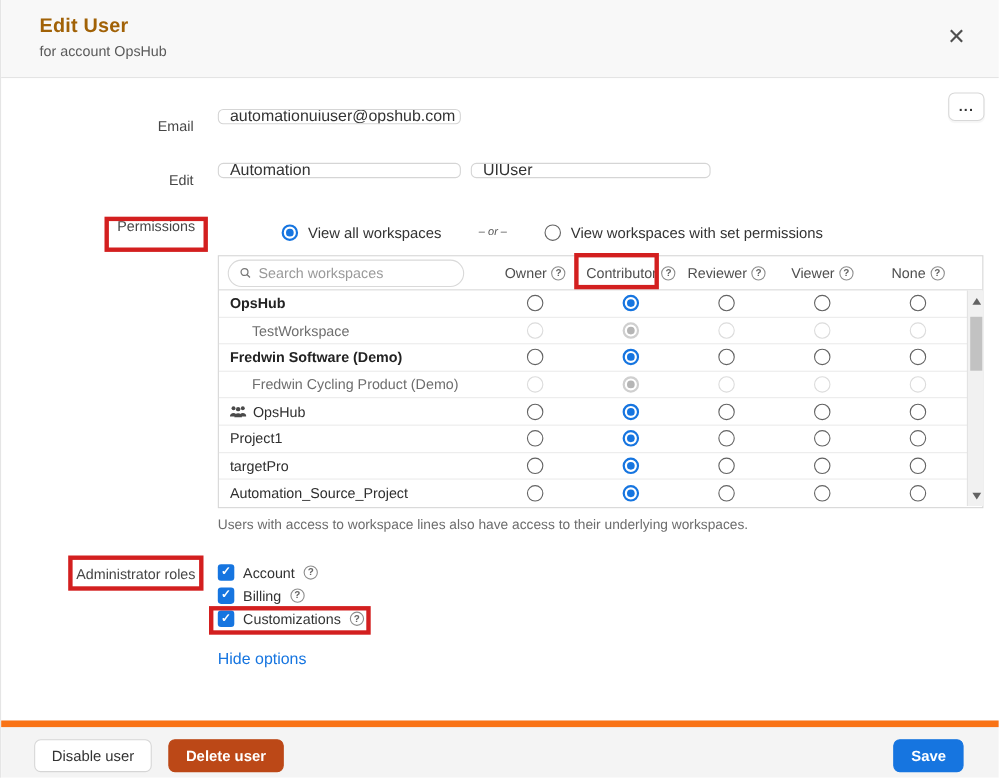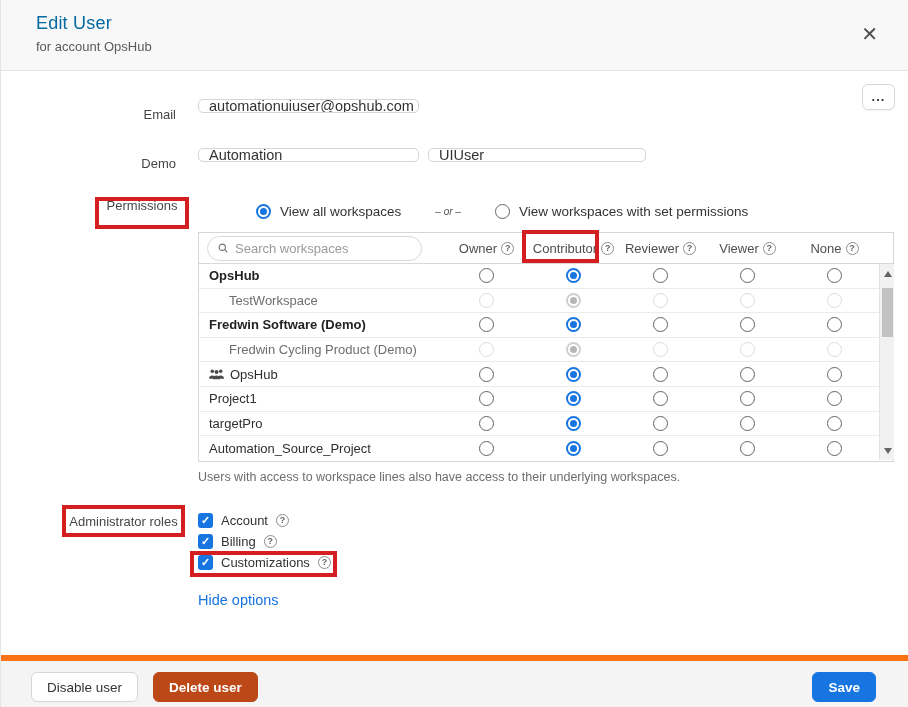--- a/index.html
+++ b/index.html
@@ -12,21 +12,21 @@
   body{
     font-family:"Liberation Sans",sans-serif;
     background:#ffffff;color:#333;position:relative;overflow:hidden;
     border-left:1px solid #e5e5e5;
   }
   
   .modal-header{
     position:absolute;left:0;top:0;width:100%;height:71px;
     background:#f8f8f8;border-bottom:1px solid #e4e4e4;padding:13px 0 0 35px;
   }
-  .title{font-size:18px;font-weight:400;color:#0369a1;letter-spacing:.2px;}
+  .title{font-size:18px;font-weight:700;color:#a16207;letter-spacing:.2px;}
   .subtitle{font-size:13px;color:#5a5a5a;margin-top:5px;}
   .close-btn{
     position:absolute;right:30px;top:22px;font-size:20px;color:#4f4f4f;
     cursor:pointer;line-height:24px;background:none;border:none;font-family:inherit;
   }
   
   .more-btn{
     position:absolute;top:84px;right:13px;width:33px;height:26px;
     background:#fff;border:1px solid #d8d8d8;border-radius:6px;
     font-size:13px;font-weight:700;color:#333;letter-spacing:1px;
@@ -171,21 +171,21 @@
   <div class="title">Edit User</div>
   <div class="subtitle">for account OpsHub</div>
   <button class="close-btn">✕</button>
 </div>
 
 <button class="more-btn">...</button>
 
 <div class="field-label" id="email-label">Email</div>
 <input class="text" id="email-input" type="text" value="automationuiuser@opshub.com" style="">
 
-<div class="field-label" id="name-label">Demo</div>
+<div class="field-label" id="name-label">Edit</div>
 <input class="text" id="first-name-input" type="text" value="Automation" style="">
 <input class="text" id="last-name-input" type="text" value="UIUser" style="">
 
 <div id="permissions-label-box">
   <div class="lbl">Permissions</div>
 </div>
 <div class="perm-options">
   <span class="radio on"></span>
   <span class="gap-s"></span>
   <span>View all workspaces</span>

